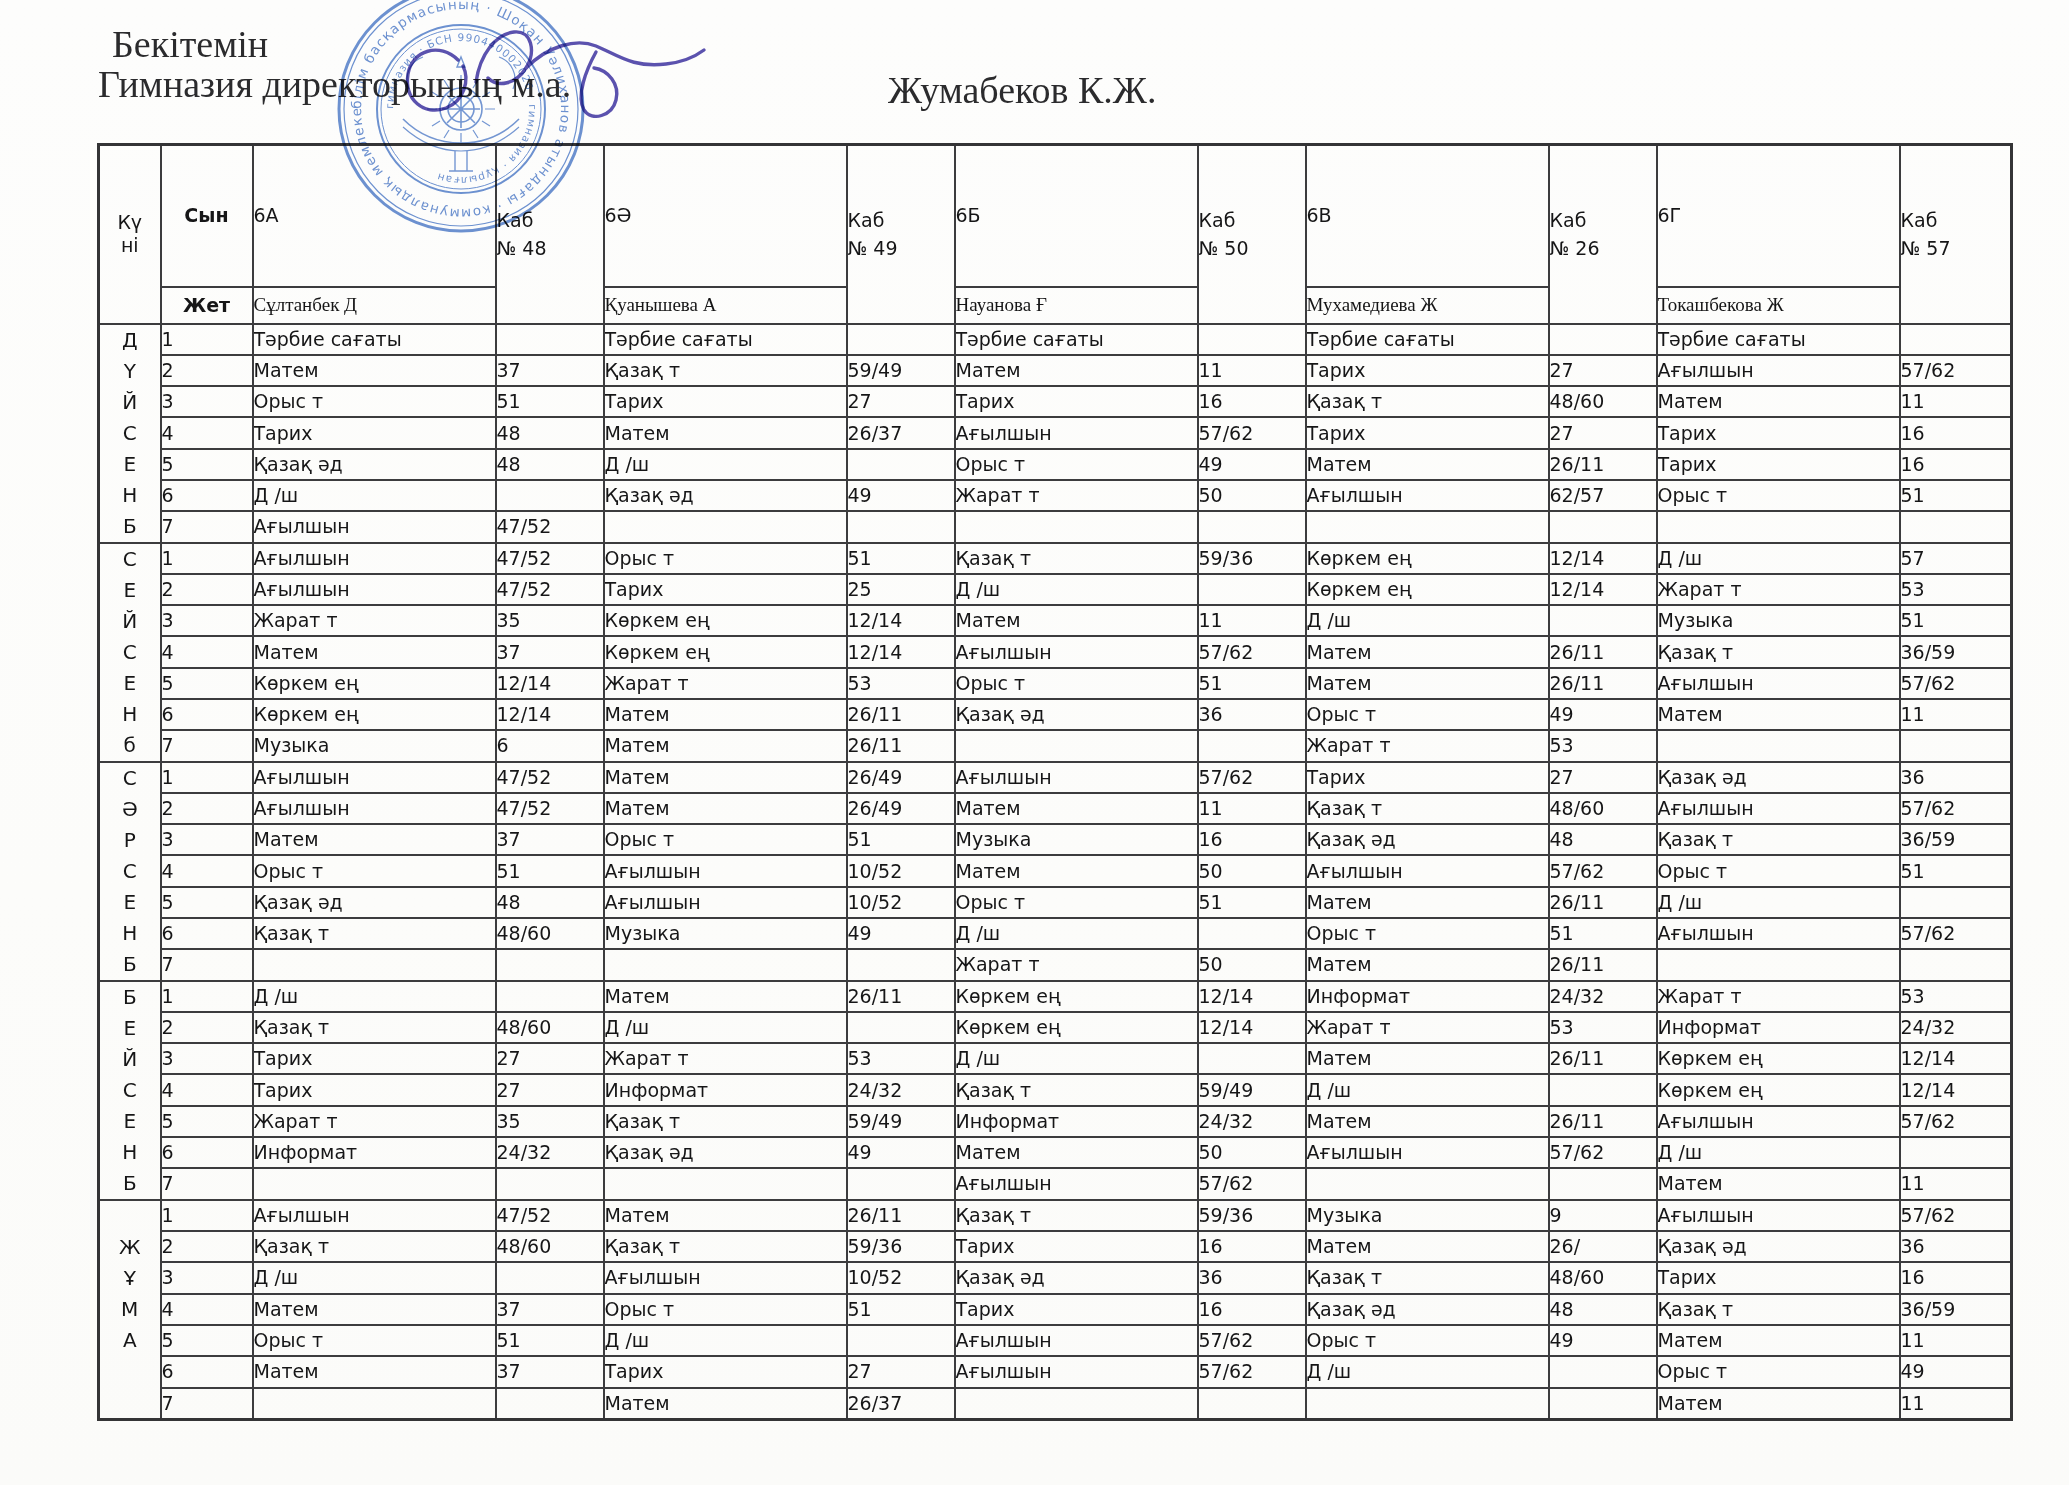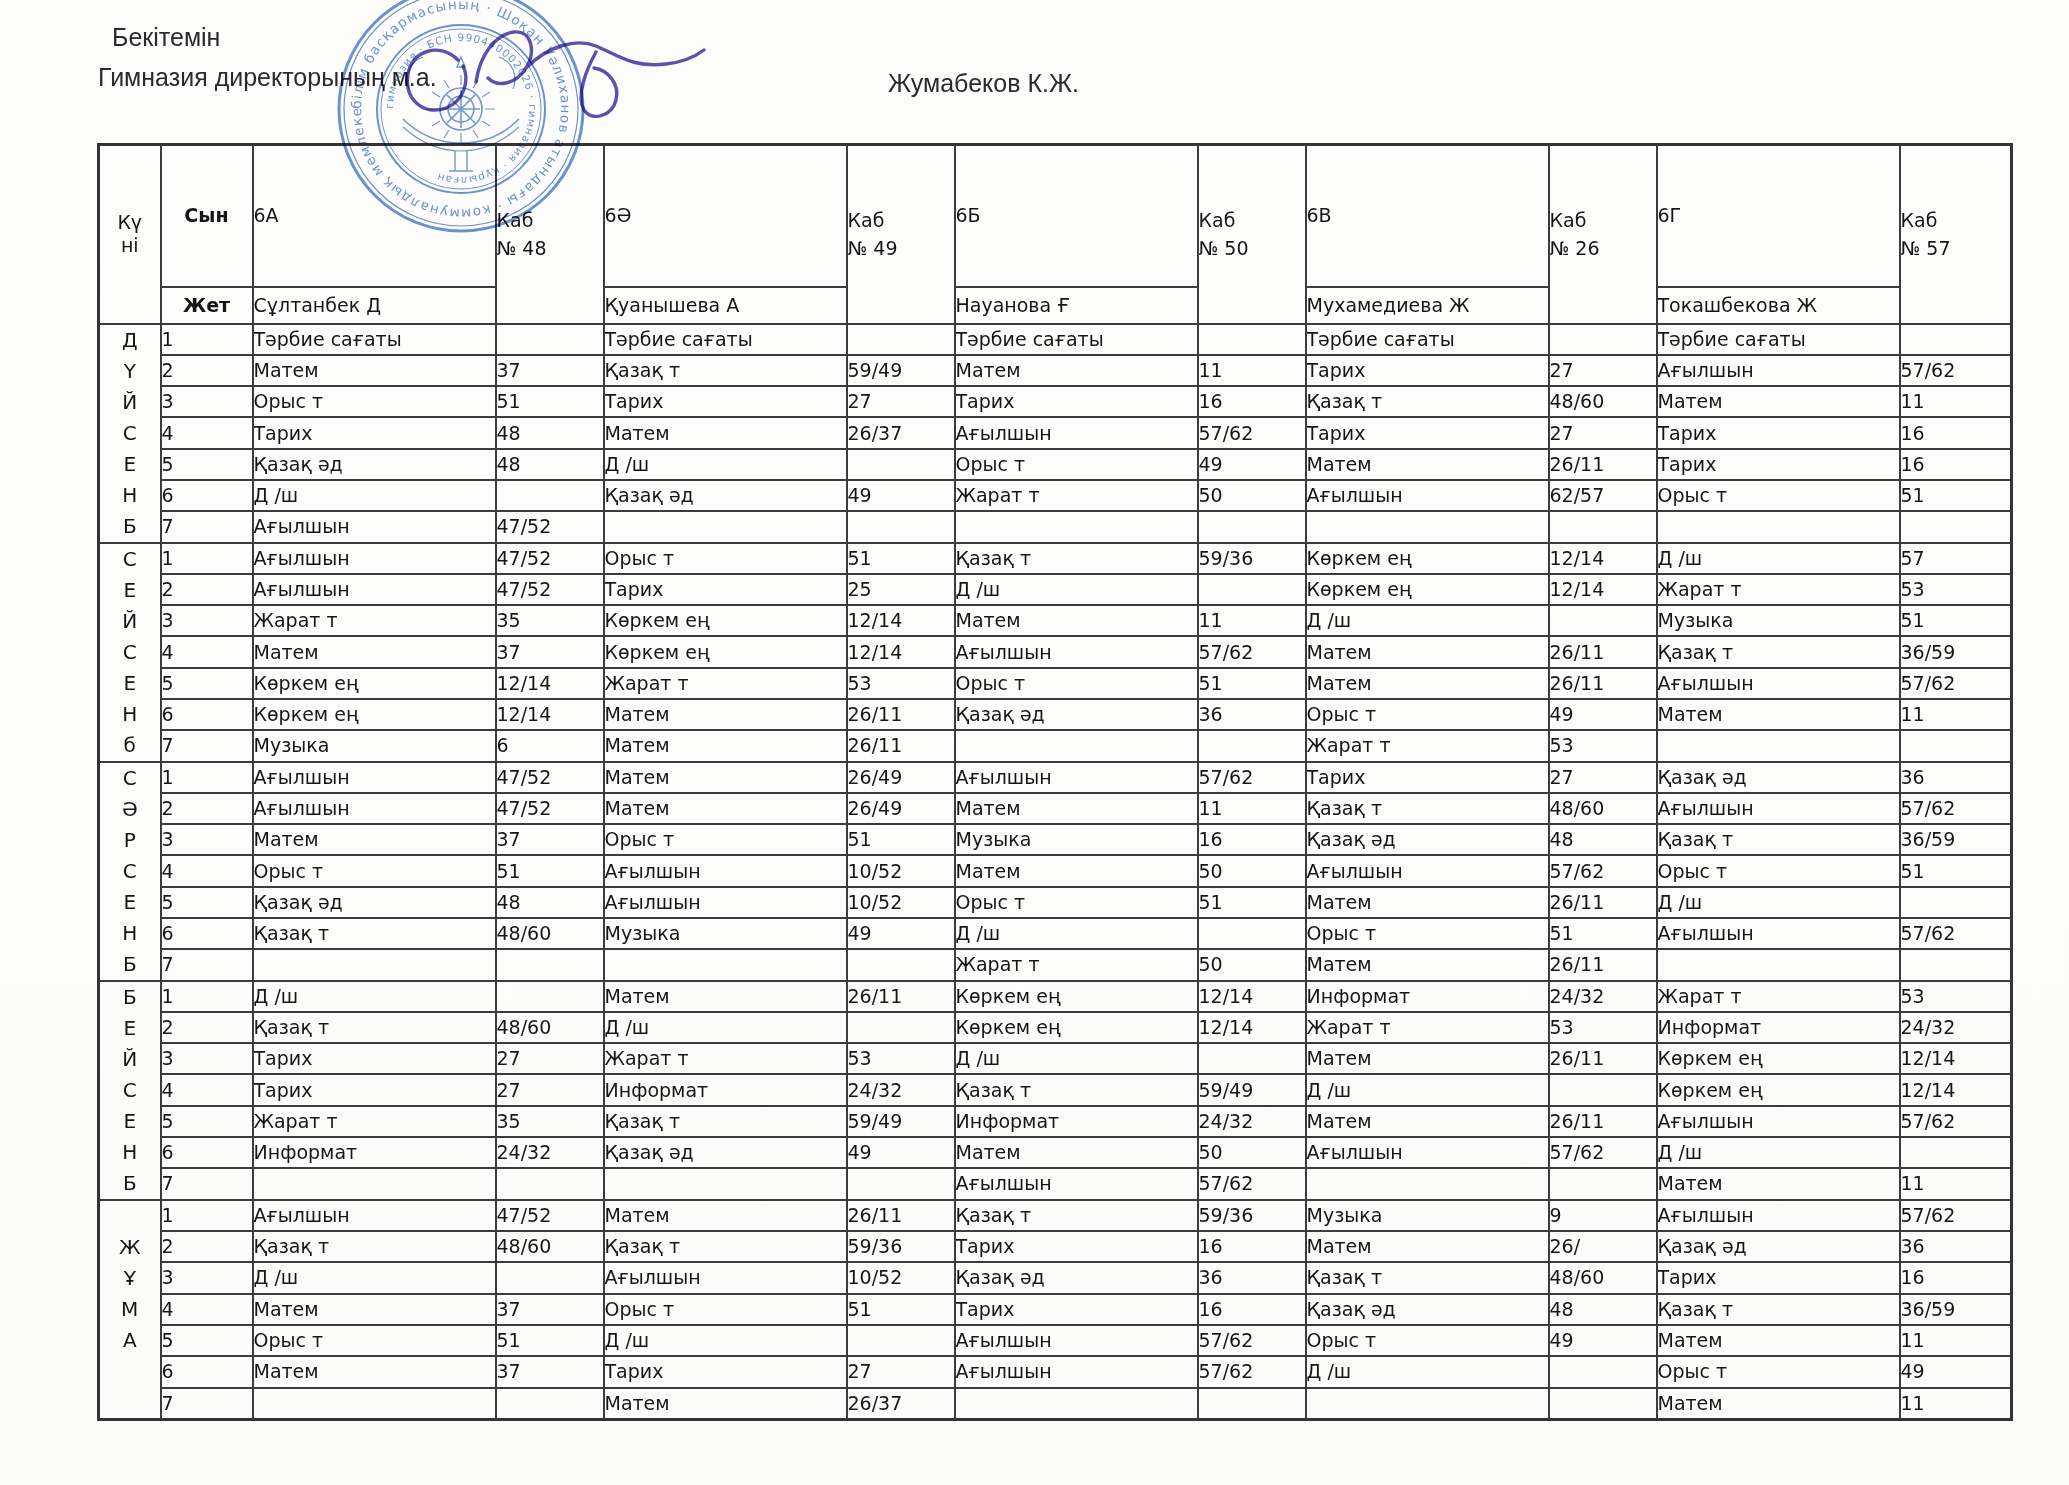--- a/index.html
+++ b/index.html
@@ -2,42 +2,42 @@
 <html><head>
 <meta charset="utf-8">
 <style>
   html,body{margin:0;padding:0;width:2069px;height:1485px;overflow:hidden;
     background:#fdfdfb;font-family:"DejaVu Sans","Liberation Sans",sans-serif;}
   #paper{position:relative;width:2069px;height:1485px;background:
     linear-gradient(180deg,#fdfdfc 0%,#fcfcfa 60%,#fbfbf9 100%);}
 
   
   .heading{position:absolute;color:#2b2b2d;
-    font-family:Liberation Sans, sans-serif;font-size:25px;line-height:1.2;}
+    font-family:Liberation Serif, serif;font-size:38px;line-height:1.2;}
   #approve{left:112px;top:22px;}
   #director-line{left:98px;top:62px;}
   #director-name{left:888px;top:68px;}
 
   
   #table-wrap{position:absolute;left:97px;top:143px;z-index:1;}
   table.tt{border-collapse:collapse;table-layout:fixed;background:transparent;}
   table.tt td{border:2px solid #3c3c3e;padding:0;color:#161617;
     font-size:19px;line-height:1.1;white-space:nowrap;overflow:hidden;
     vertical-align:middle;background:transparent;}
   table.tt{border:3px solid #343436;}
   tr.hrow1{height:142px;}
   tr.hrow2{height:37px;}
   tr.drow{height:31px;}
   td.day-head{vertical-align:bottom;text-align:center;padding-bottom:6px;font-size:20px;border-radius:14px;}
   td.day-head div{line-height:1.25;}
   td.p-head{vertical-align:top;text-align:center;padding-top:10px;font-size:20px;font-weight:bold;}
   td.c-head{vertical-align:top;text-align:left;padding-top:10px;font-size:21px;}
   td.cab-head{vertical-align:top;text-align:left;padding:10px 0 0 10px;font-size:20px;margin-left:13px;}
   td.cab-head div{line-height:1.5;}
-  td.teacher{text-align:left;padding-left:10px;font-size:19px;}
+  td.teacher{text-align:left;padding-left:10px;font-size:19px;font-family:Liberation Serif, serif;}
   td.day-col{vertical-align:top;text-align:center;padding:0;}
   .day-letters{display:flex;flex-direction:column;}
   .day-letter{height:31px;display:flex;align-items:center;justify-content:center;
     font-size:20px;}
   td.num{padding-left:15px;font-size:19px;}
   td.subj{padding-left:11px;}
   td.cab{padding-left:8px;}
 
   
   #stamp{position:absolute;left:330px;top:-22px;width:262px;height:262px;z-index:3;

